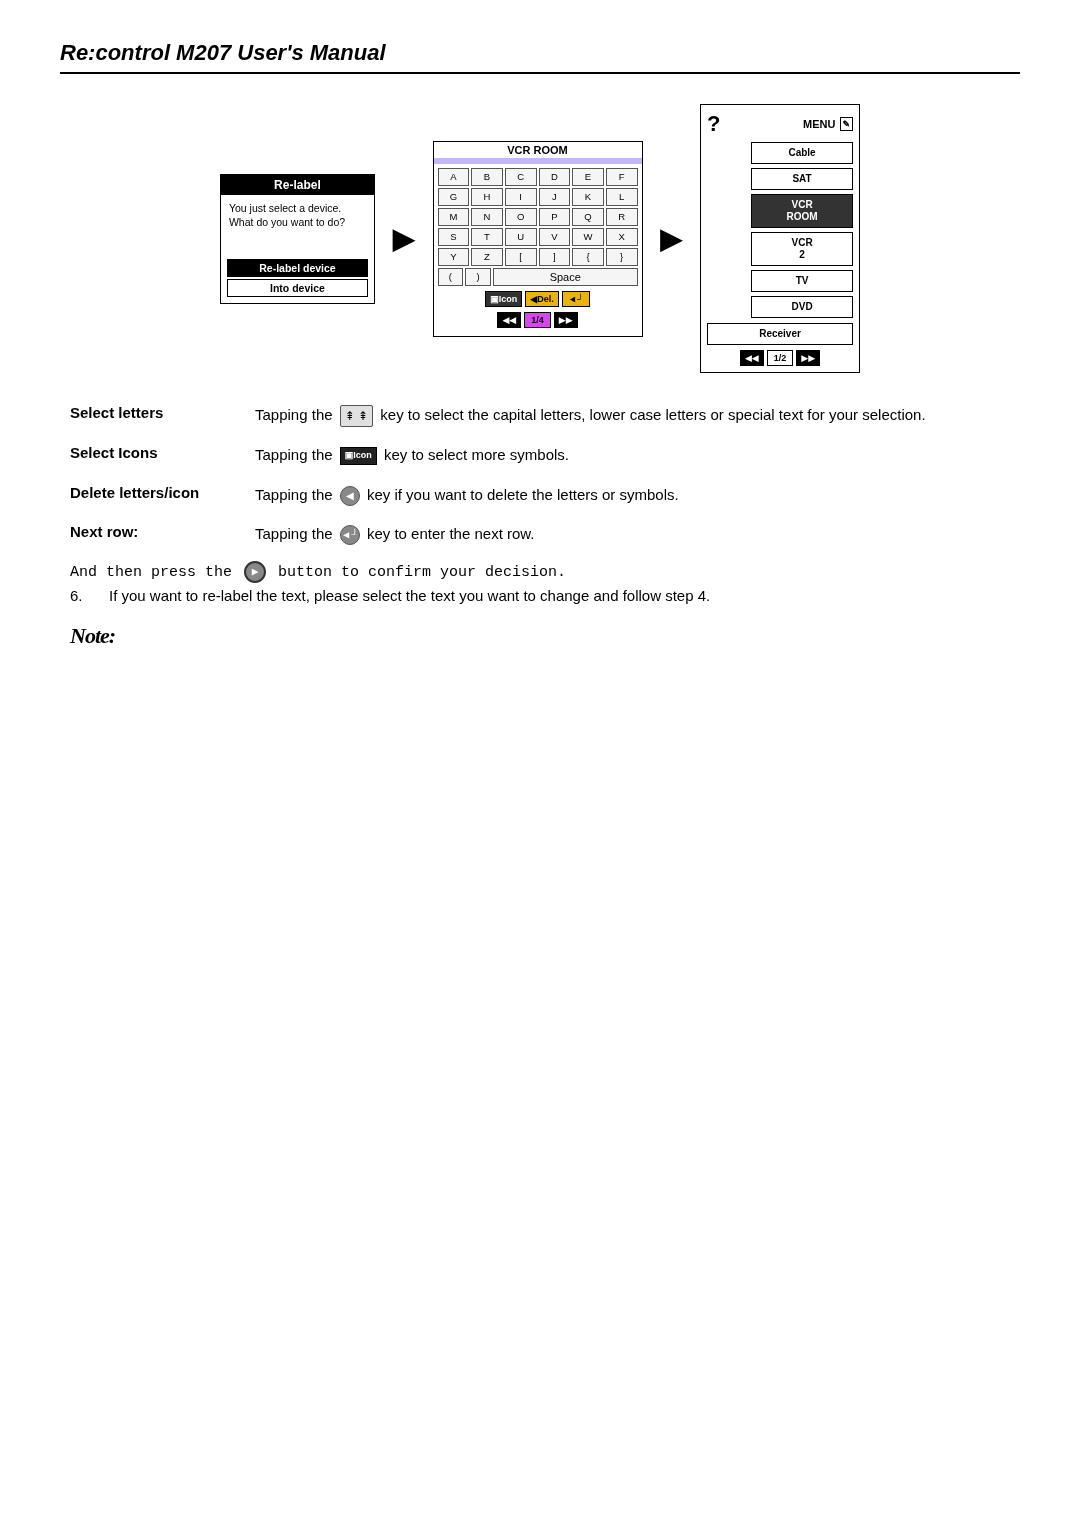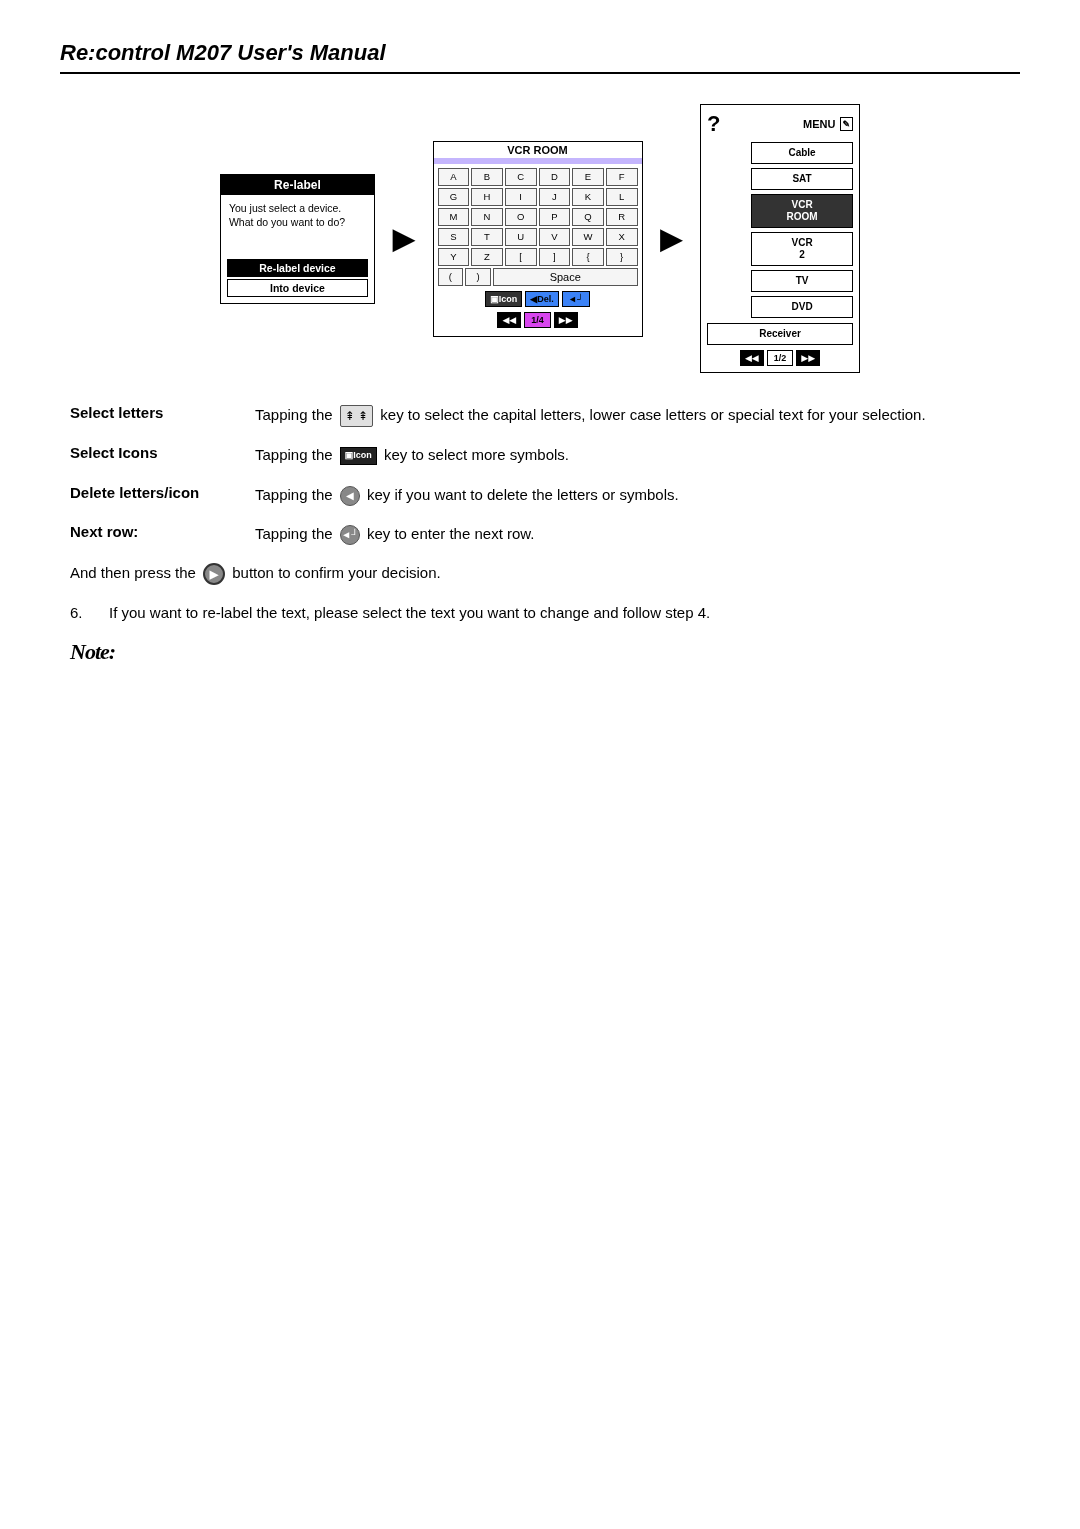--- a/index.html
+++ b/index.html
@@ -116,21 +116,21 @@
       justify-content: center;
       align-items: center;
       gap: 3px;
       padding: 3px 4px;
     }
     .key-icon {
       border: 1.5px solid #000;
       padding: 2px 4px;
       font-size: 9px;
       font-weight: bold;
-      background: #3b82f6;
+      background: #eab308;
       min-width: 28px;
       text-align: center;
     }
     .key-icon.dark {
       background: #333;
       color: #fff;
     }
     .nav-row {
       display: flex;
       justify-content: center;
@@ -504,21 +504,21 @@
 
     <div class="term-row">
       <div class="term-label">Next row:</div>
       <div class="term-desc">
         Tapping the
         <span class="enter-icon">◄┘</span>
         key to enter the next row.
       </div>
     </div>
 
-    <div style="margin-bottom:16px; font-size:15px; line-height:1.55; margin-left:0px;">
+    <div style="font-size:15px; line-height:1.55; margin-left:0px;font-family:Liberation Mono, monospace;">
       And then press the
       <span class="confirm-btn-icon">▶</span>
       button to confirm your decision.
     </div>
 
     <div class="step-item">
       <div class="step-num">6.</div>
       <div class="step-text">If you want to re-label the text, please select the text you want to change and follow step 4.</div>
     </div>
 

